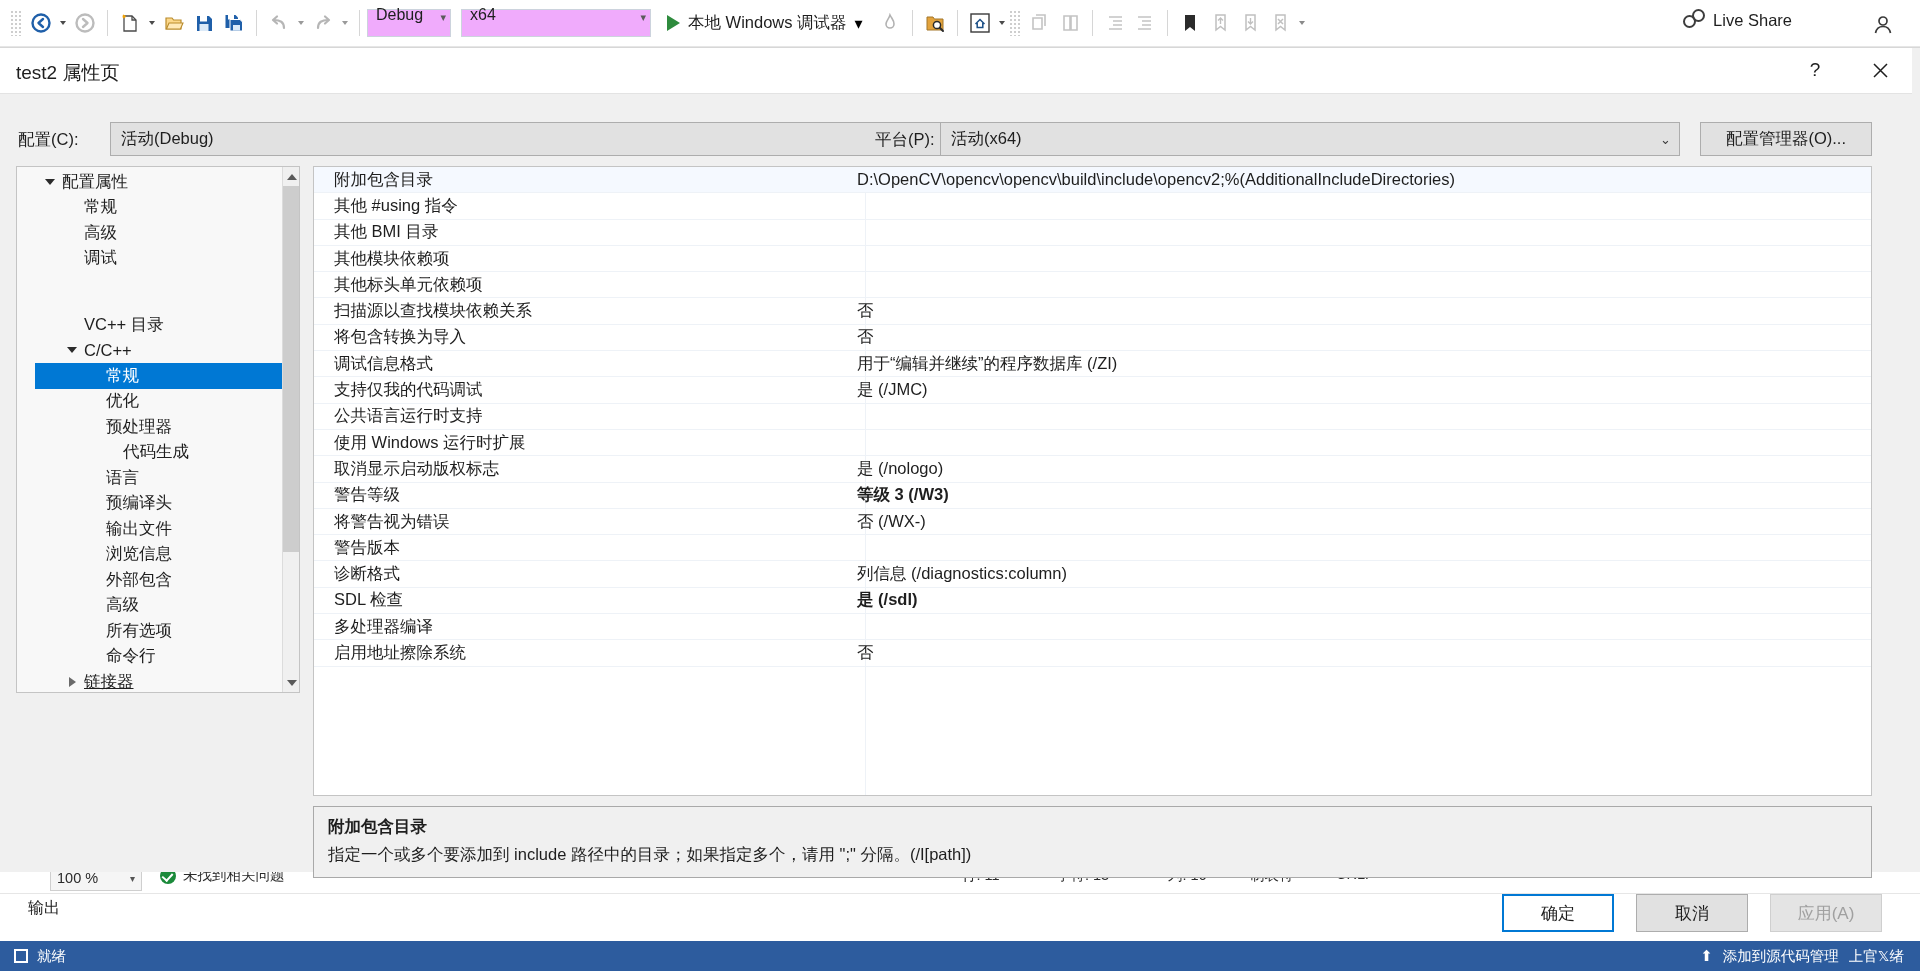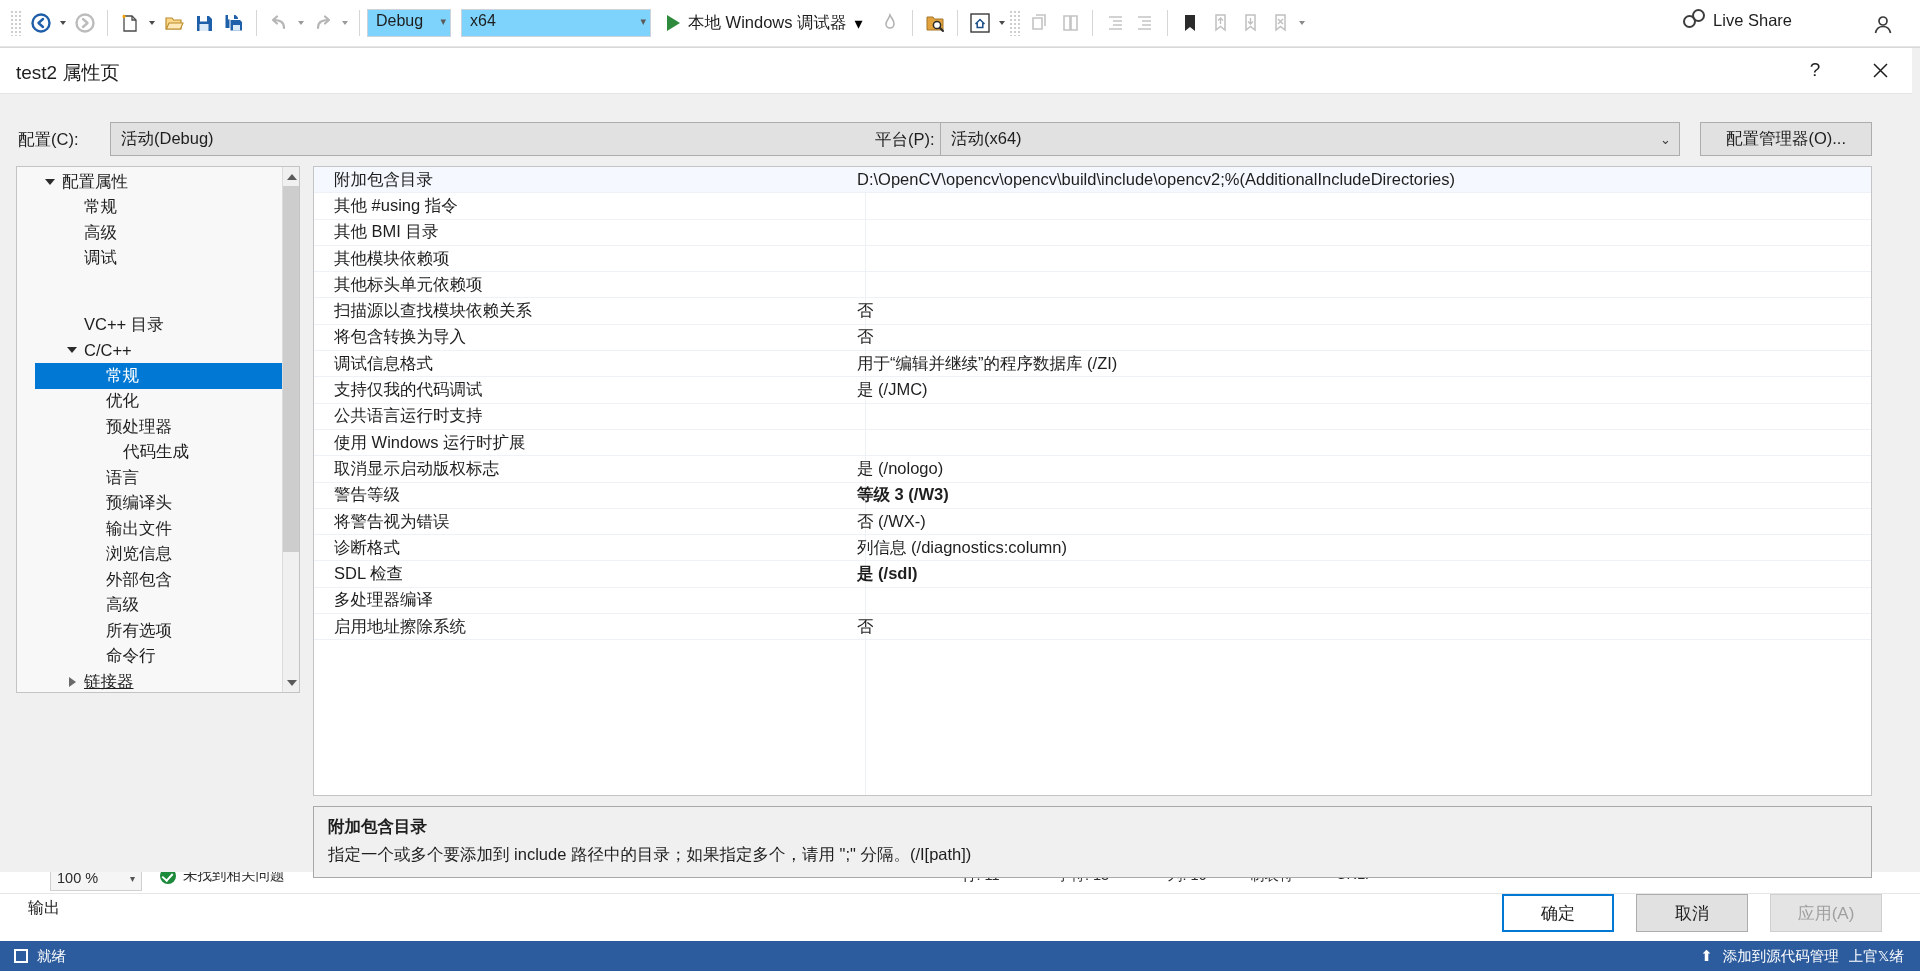--- a/index.html
+++ b/index.html
@@ -21,22 +21,22 @@
   .tb-grip { width: 12px; height: 26px; margin-right: 4px;
     background-image: radial-gradient(#c9c9c9 38%, transparent 40%);
     background-size: 4px 4px; opacity: .9; }
   .tb-sep { width: 1px; height: 26px; background: #d6d6d6; margin: 0 7px; }
   .tb-btn { width: 30px; height: 30px; display: flex; align-items: center; justify-content: center;
     border: 1px solid transparent; border-radius: 2px; cursor: default; }
   .tb-caret { width: 14px; height: 30px; display: flex; align-items: center; justify-content: center; }
   .caret-tri { width: 0; height: 0; border-left: 3.5px solid transparent; border-right: 3.5px solid transparent;
     border-top: 4px solid #4a4a4a; }
   .tb-combo {
-    height: 28px; border: 1px solid #ccd3dd; background: #7dd3fc; display: flex; align-items: center;
-    padding: 0 4px 4px 8px; font-size: 16px; color: #1e1e1e; margin-right: 10px; position: relative;
+    height: 28px; border: 1px solid #ccd3dd; background: #f0abfc; display: flex; align-items: flex-end;
+    padding: 0 4px 12px 8px; font-size: 16px; color: #1e1e1e; margin-right: 10px; position: relative;
   }
   .tb-combo .cval { flex: 1; white-space: nowrap; overflow: hidden; }
   .tb-combo .cbar { margin-left: 10px; color: #5a5a5a; font-size: 11px; }
   .combo-debug { width: 84px; }
   .combo-plat { width: 190px; }
   .run-btn { display: flex; align-items: center; gap: 8px; height: 30px; padding: 0 6px; cursor: default; }
   .run-tri { width: 0; height: 0; border-top: 8px solid transparent; border-bottom: 8px solid transparent;
     border-left: 13px solid #2e8b3d; }
   .run-label { font-size: 16.5px; color: #1e1e1e; white-space: nowrap; }
   .live-share { position: absolute; right: 128px; top: 9px; display: flex; align-items: center; gap: 8px;
@@ -548,20 +548,24 @@
             </div>
             <div class="grid-row">
               <div class="gr-name">警告等级</div>
               <div class="gr-val bold">等级 3 (/W3)</div>
             </div>
             <div class="grid-row">
               <div class="gr-name">将警告视为错误</div>
               <div class="gr-val">否 (/WX-)</div>
             </div>
             <div class="grid-row">
+              <div class="gr-name">警告版本</div>
+              <div class="gr-val"></div>
+            </div>
+            <div class="grid-row">
               <div class="gr-name">诊断格式</div>
               <div class="gr-val">列信息 (/diagnostics:column)</div>
             </div>
             <div class="grid-row">
               <div class="gr-name">SDL 检查</div>
               <div class="gr-val bold">是 (/sdl)</div>
             </div>
             <div class="grid-row">
               <div class="gr-name">多处理器编译</div>
               <div class="gr-val"></div>

